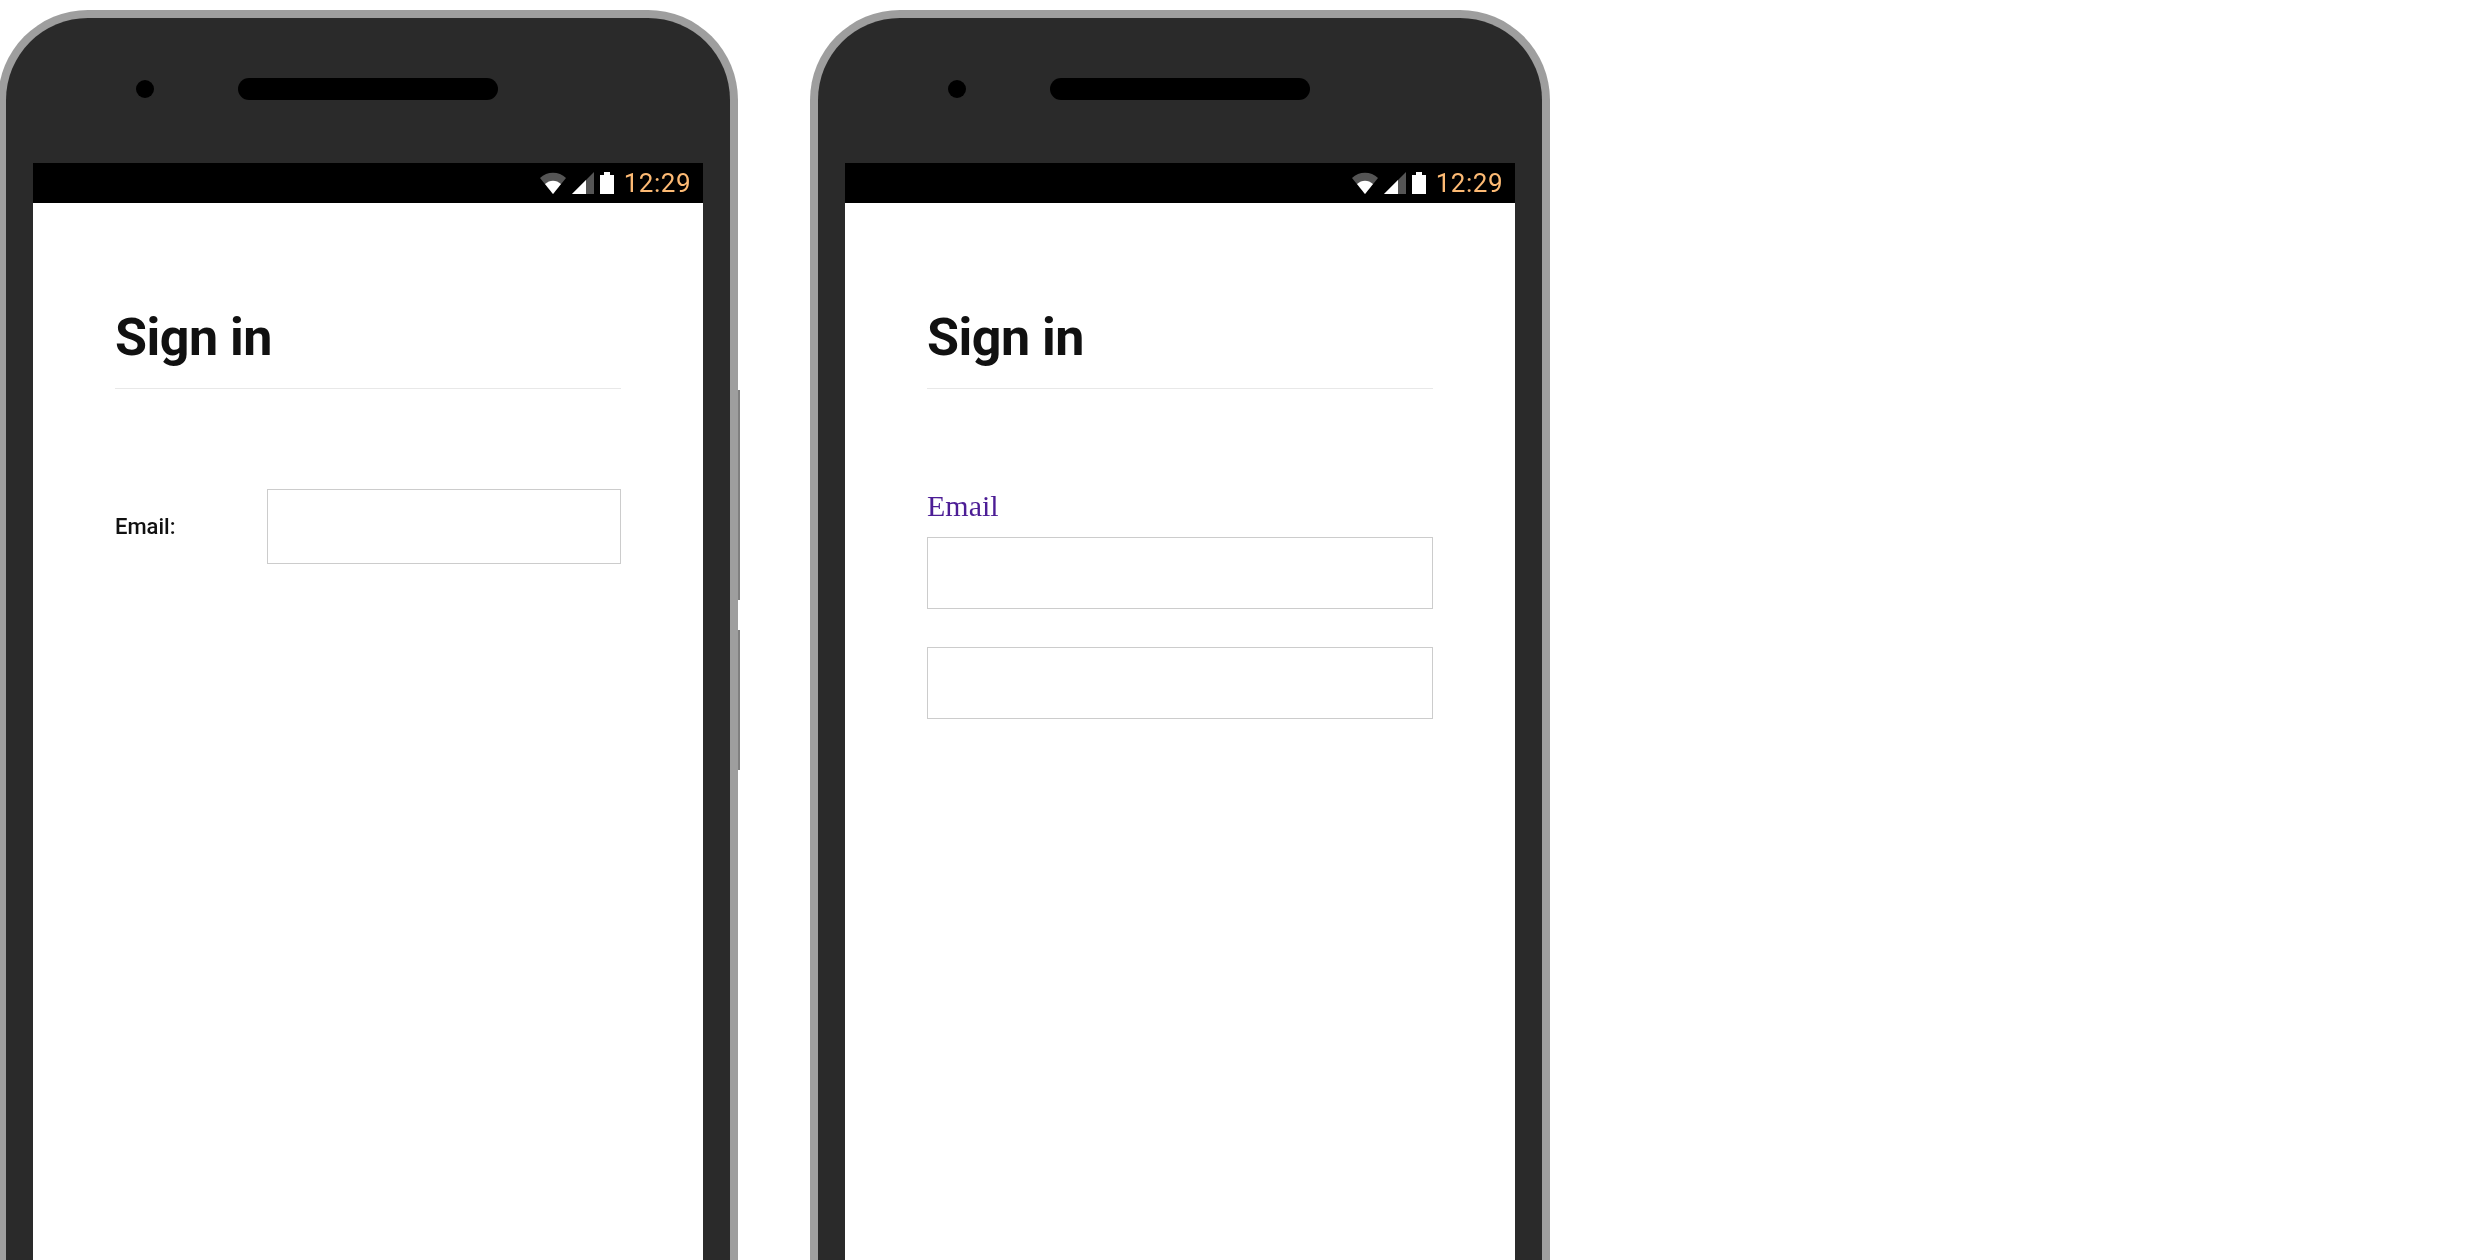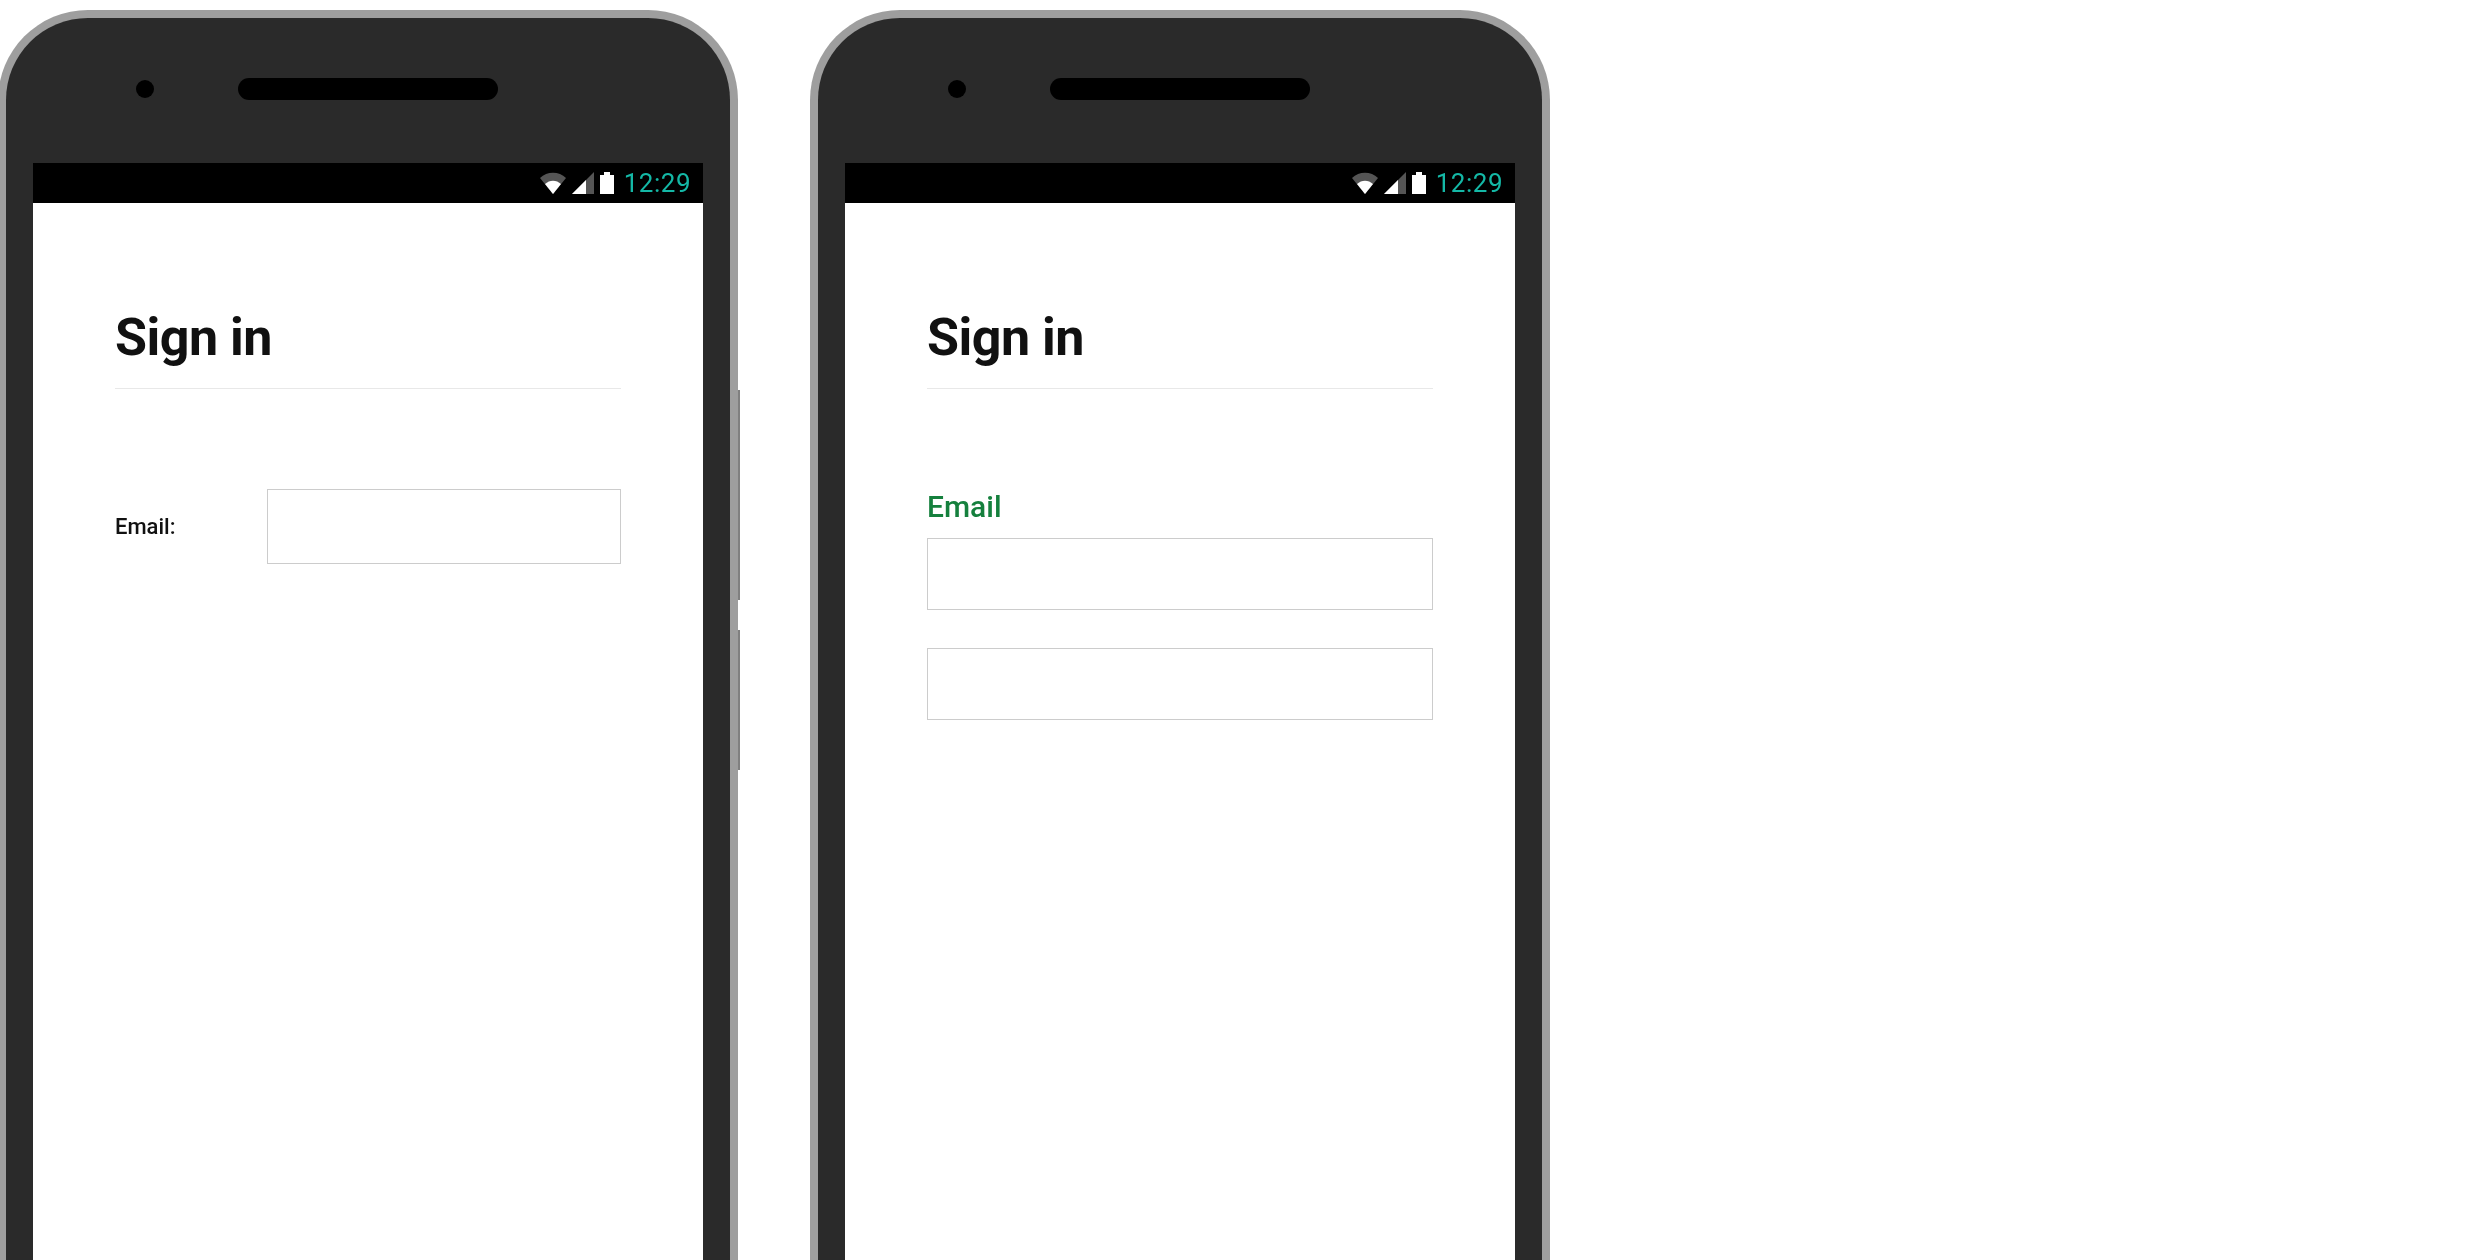--- a/index.html
+++ b/index.html
@@ -76,21 +76,21 @@
       background: #fff;
     }
     .status-bar {
       height: 40px;
       background: #000;
       display: flex;
       justify-content: flex-end;
       align-items: center;
       padding-right: 12px;
       gap: 6px;
-      color: #14b8a6;
+      color: #fdba74;
     }
     .status-time {
       font-size: 26px;
       font-weight: 400;
       letter-spacing: 0.5px;
       margin-left: 4px;
     }
     .wifi-icon svg, .cell-icon svg, .battery-icon svg {
       display: block;
     }
@@ -128,22 +128,23 @@
       padding: 0 12px;
     }
     
     .form-row-stack {
       margin-bottom: 38px;
     }
     .form-row-stack .label {
       display: block;
       font-size: 30px;
       font-weight: 500;
-      color: #15803d;
+      color: #4c1d95;
       margin-bottom: 14px;
+      font-family: Liberation Serif, serif;
     }
     .form-row-stack .input {
       display: block;
       width: 100%;
       height: 72px;
       border: 1px solid #ccc;
       background: #fff;
       font-size: 26px;
       padding: 0 12px;
     }

